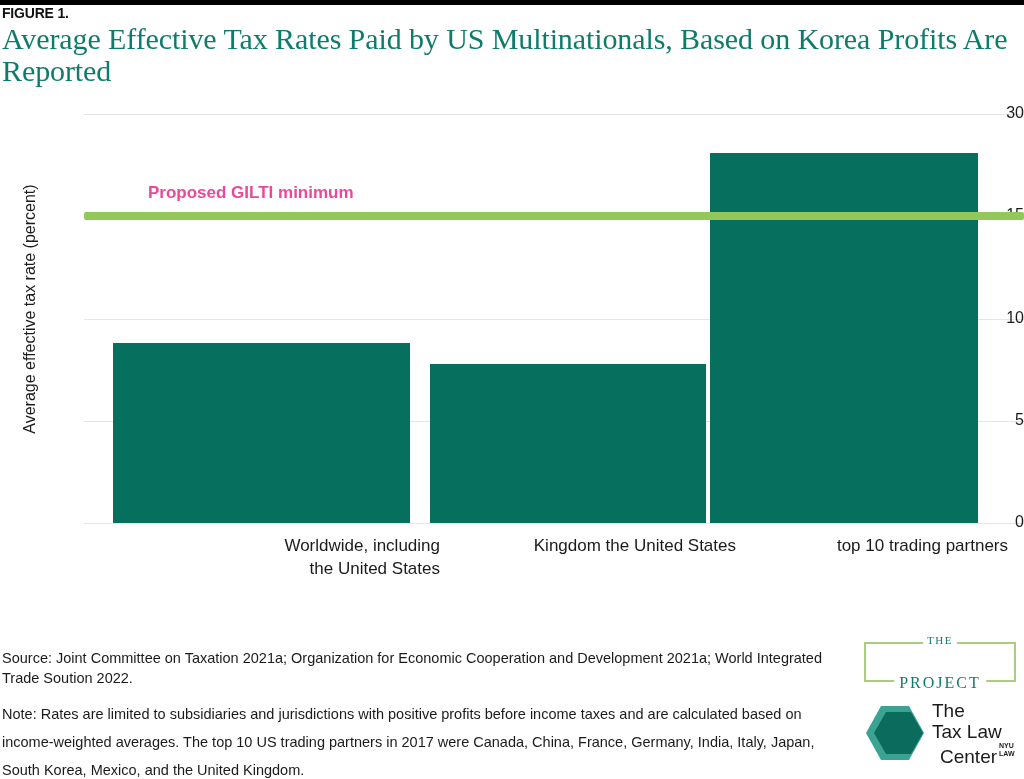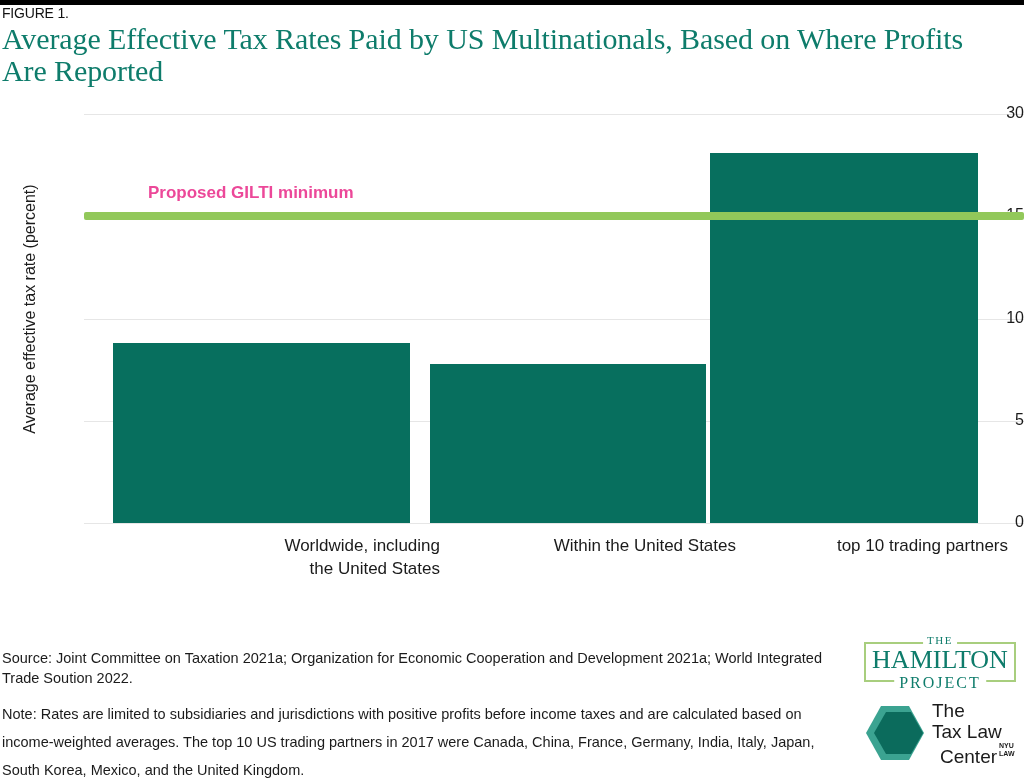--- a/index.html
+++ b/index.html
@@ -11,21 +11,21 @@
   }
   #page { position: relative; width: 1024px; height: 779px; background:#fff; }
 
   
   .top-rule { position:absolute; left:0; top:0; width:1024px; height:5px; background:#000; }
 
   
   .figure-label {
     position:absolute; left:2px; top:5px;
     font-family:"Liberation Sans", sans-serif;
-    font-size:14px; font-weight:400; letter-spacing:-0.2px; color:#111;
+    font-size:14px; font-weight:700; letter-spacing:-0.2px; color:#111;
   }
   .chart-title {
     position:absolute; left:2px; top:23px; width:1010px;
     font-family:"Liberation Serif", serif;
     font-size:30px; line-height:32px; font-weight:400;
     color:#0E7C6B; letter-spacing:-0.1px;
   }
 
   
   .plot { position:absolute; left:0; top:0; width:1024px; height:640px; }
@@ -128,21 +128,21 @@
   }
 </style>
 </head>
 <body>
 
 <div id="page">
 
   <div class="top-rule"></div>
 
   <div class="figure-label">FIGURE 1.</div>
-  <div class="chart-title">Average Effective Tax Rates Paid by US Multinationals, Based on Where Profits Are Reported</div>
+  <div class="chart-title">Average Effective Tax Rates Paid by US Multinationals, Based on Korea Profits Are Reported</div>
 
   <div class="plot">
 
     <div id="gridlines">
         <div class="gridline" style="top: 523px;"></div>
         <div class="gridline" style="top: 420.75px;"></div>
         <div class="gridline" style="top: 318.5px;"></div>
         <div class="gridline" style="top: 216.25px;"></div>
         <div class="gridline" style="top: 114px;"></div>
       </div>
@@ -164,36 +164,35 @@
 
     <div class="threshold-line" id="threshold-line" style="top: 212.25px; background: rgb(146, 200, 90);"></div>
     <div class="threshold-label" id="threshold-label" style="left: 148px; top: 183.25px; color: #ec4899;">Proposed GILTI minimum</div>
 
     <div id="xcats">
         <div class="xcat" style="left: 83px; width: 357px;">
           <div>Worldwide, including</div>
           <div>the United States</div>
         </div>
         <div class="xcat" style="left: 400px; width: 336px;">
-          <div>Within the United States</div>
+          <div>Kingdom the United States</div>
         </div>
         <div class="xcat" style="left: 680px; width: 328px;">
           <div>top 10 trading partners</div>
         </div>
       </div>
 
   </div>
 
   <div class="source-note">Source: Joint Committee on Taxation 2021a; Organization for Economic Cooperation and Development 2021a; World Integrated Trade Soution 2022.</div>
   <div class="note-note">Note: Rates are limited to subsidiaries and jurisdictions with positive profits before income taxes and are calculated based on income-weighted averages. The top 10 US trading partners in 2017 were Canada, China, France, Germany, India, Italy, Japan, South Korea, Mexico, and the United Kingdom.</div>
 
   <div class="logo-hamilton">
     <div class="hp-frame"></div>
     <div class="hp-the">THE</div>
-    <div class="hp-main">HAMILTON</div>
     <div class="hp-project">PROJECT</div>
   </div>
 
   <div class="logo-taxlaw">
     <svg class="tlc-hex" viewBox="0 0 62 58">
       <polygon id="hex-outer" points="17,2 45,2 60,29 45,56 17,56 2,29" fill="#3BA391"></polygon>
       <polygon id="hex-inner" points="22,8 47,8 59,29 47,50 22,50 10,29" fill="#0B6B5C"></polygon>
     </svg>
     <div class="tlc-text">
       <div>The</div>

